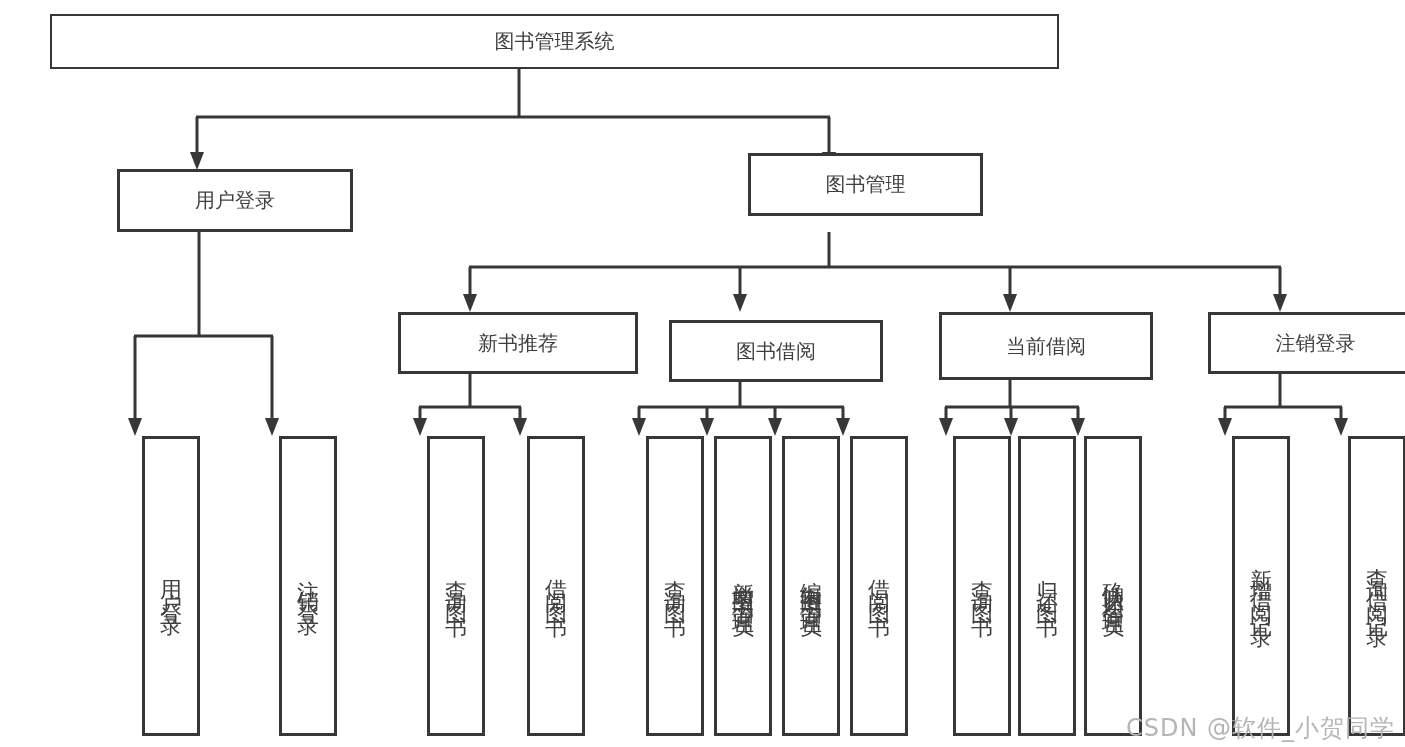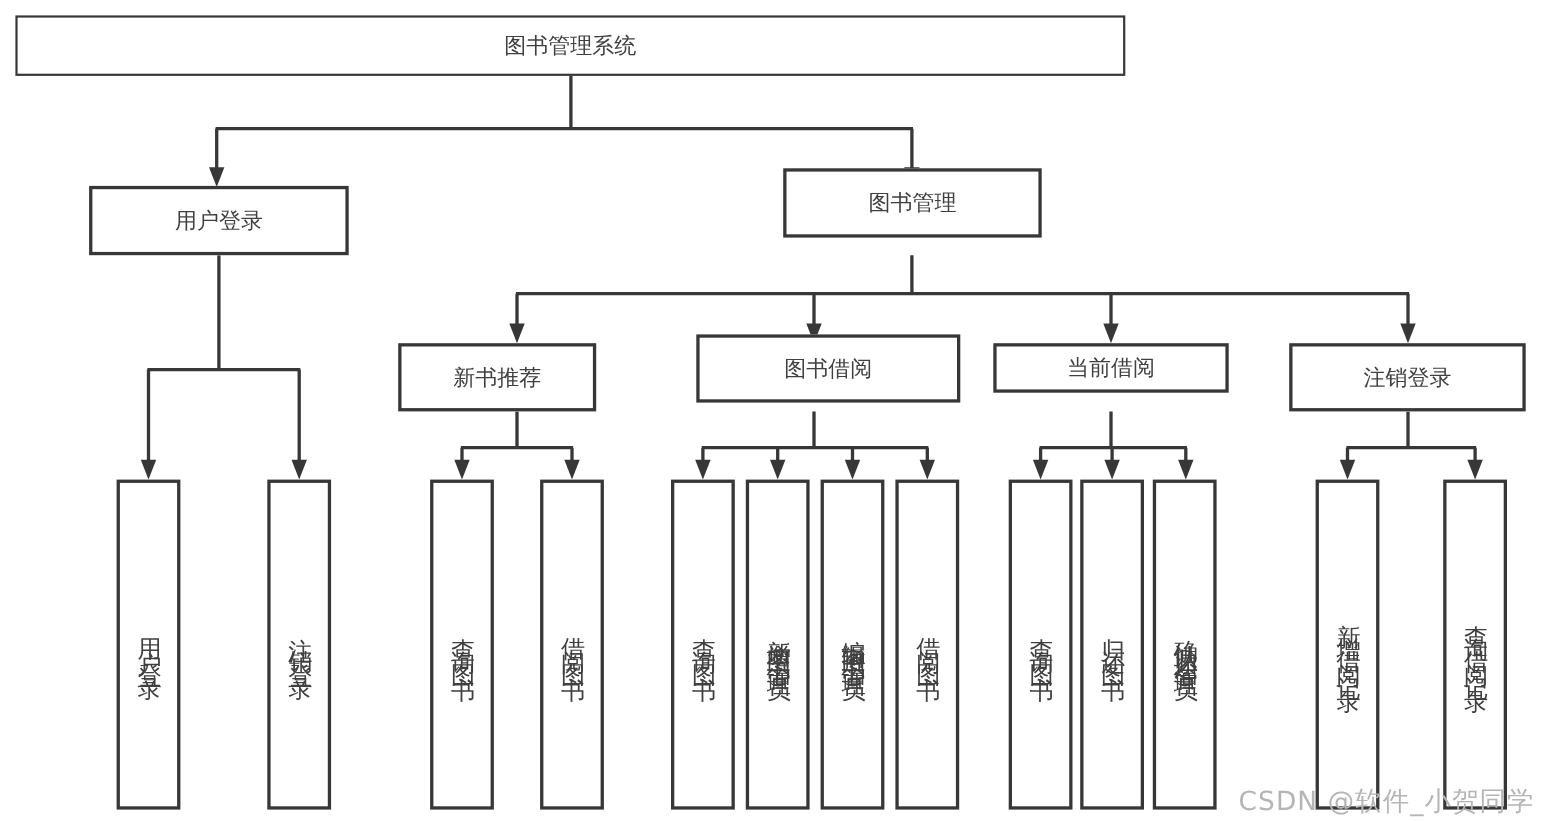--- a/index.html
+++ b/index.html
@@ -21,20 +21,21 @@
   .connectors{position:absolute;left:0;top:0;}
   .box{
     position:absolute;
     background:var(--box-bg);
     border:3px solid var(--line);
     box-sizing:border-box;
     display:flex;align-items:center;justify-content:center;
     font-size:20px;
     color:var(--text);
     z-index:2;
+    margin-left:36px;
   }
   .box.root{border-width:2.5px;}
   .leaf span{
     writing-mode:vertical-rl;
     text-orientation:mixed;
     letter-spacing:12px;
     font-size:22px;
     line-height:1;
     white-space:nowrap;
   }
@@ -94,23 +95,23 @@
       <polygon points="1218,418 1232,418 1225,436"></polygon>
       <polygon points="1334,418 1348,418 1341,436"></polygon>
     </g>
   </svg>
 
   <div class="box root" style="left:14px;top:14px;width:1009px;height:55px;">图书管理系统</div>
 
   <div class="box" style="left:81px;top:169px;width:236px;height:63px;">用户登录</div>
   <div class="box" style="left:712px;top:153px;width:235px;height:63px;">图书管理</div>
 
-  <div class="box" style="left:362px;top:312px;width:180px;height:62px;">新书推荐</div>
-  <div class="box" style="left:633px;top:304px;width:240px;height:62px;">图书借阅</div>
-  <div class="box" style="left:903px;top:312px;width:214px;height:45px;">当前借阅</div>
+  <div class="box" style="left:362px;top:312px;width:240px;height:62px;">新书推荐</div>
+  <div class="box" style="left:633px;top:320px;width:214px;height:62px;">图书借阅</div>
+  <div class="box" style="left:903px;top:312px;width:214px;height:68px;">当前借阅</div>
   <div class="box" style="left:1172px;top:312px;width:215px;height:62px;">注销登录</div>
 
   <div class="box leaf" style="left:106px;top:436px;width:58px;height:300px;">
     <span>用户登录</span>
   </div>
   <div class="box leaf" style="left:243px;top:436px;width:58px;height:300px;">
     <span>注销登录</span>
   </div>
 
   <div class="box leaf" style="left:391px;top:436px;width:58px;height:300px;">

